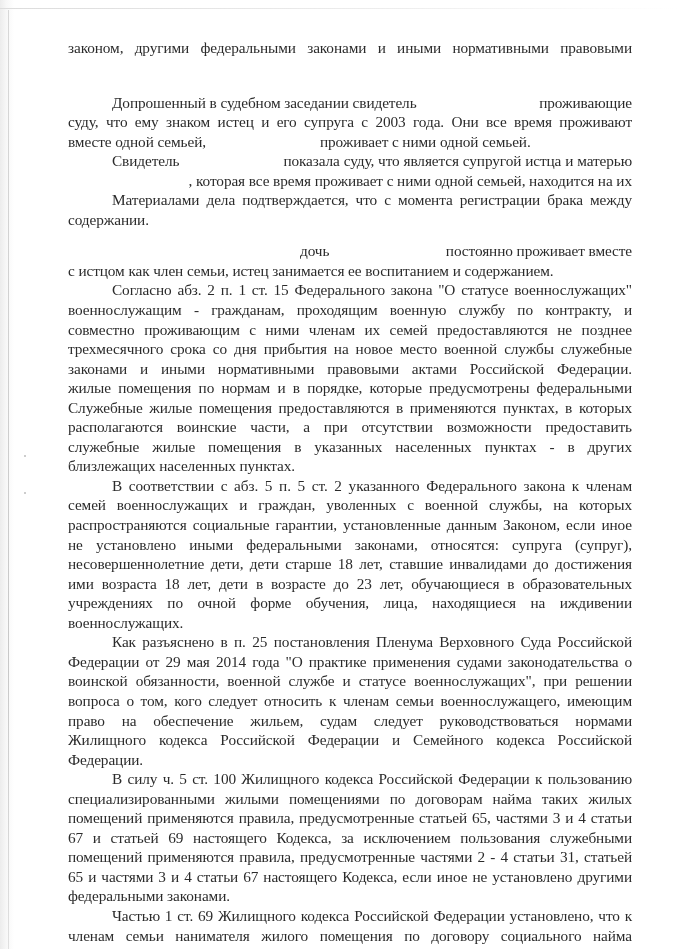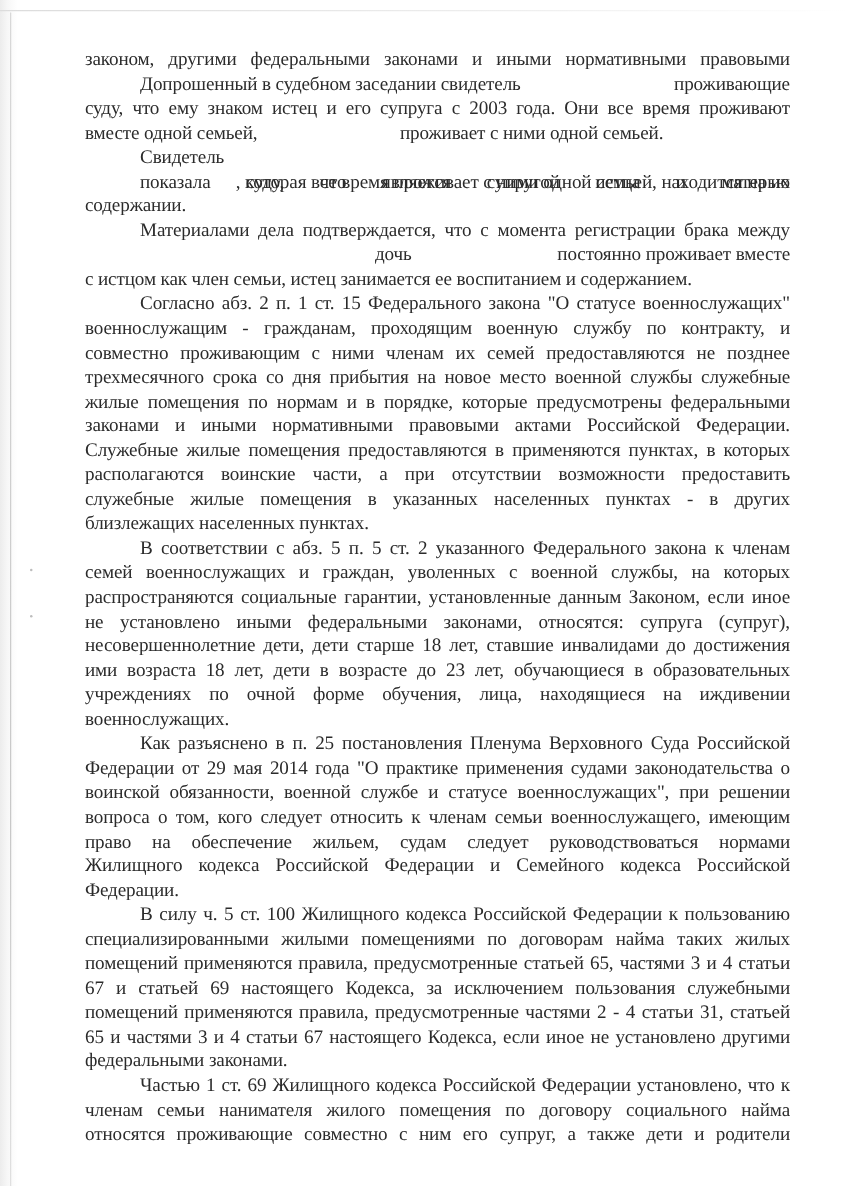--- a/index.html
+++ b/index.html
@@ -48,47 +48,47 @@
 <body>
 
 <div class="page">
   <div class="top-edge"></div>
   <div class="left-edge"></div>
   <div class="mark" style="left:24px; top:455px;"></div>
   <div class="mark" style="left:24px; top:492px;"></div>
 
   <div class="text" id="doc-text">
       <div class="ln"><span>законом, другими федеральными законами и иными нормативными правовыми</span></div>
-      <div class="ln split" style="padding-left: 44px;">
+      <div class="ln split" style="padding-left: 44px; margin-top: 35px;">
         <span>Допрошенный в судебном заседании свидетель</span>
         <span>проживающие</span>
       </div>
       <div class="ln"><span>суду, что ему знаком истец и его супруга с 2003 года. Они все время проживают</span></div>
       <div class="ln last"><span>вместе одной семьей,</span><span class="gap" style="width: 114px;"></span><span>проживает с ними одной семьей.</span></div>
-      <div class="ln split" style="padding-left: 44px; justify-content: space-between; flex-direction: column;">
+      <div class="ln split" style="padding-left: 44px; justify-content: space-between;">
         <span style="margin-right: 0px;">Свидетель</span>
         <span class="gap" style="width: 104px;"></span>
         <span style="flex: 1 1 0%; text-align: justify; text-align-last: justify; font-family: Liberation Serif, serif;">показала суду, что является супругой истца и матерью</span>
       </div>
       <div class="ln" style="text-align: left; text-align-last: right;"><span>, которая все время проживает с ними одной семьей, находится на их</span></div>
+      <div class="ln ind"><span>Материалами дела подтверждается, что с момента регистрации брака между</span></div>
       <div class="ln last"><span>содержании.</span></div>
-      <div class="ln ind"><span>Материалами дела подтверждается, что с момента регистрации брака между</span></div>
-      <div class="ln" style="display: flex;">
+      <div class="ln" style="display: flex; margin-top: 12px;">
         <span class="gap" style="width: 232px;"></span>
         <span>дочь</span>
         <span style="flex: 1 1 0%;"></span>
         <span>постоянно проживает вместе</span>
       </div>
       <div class="ln last"><span>с истцом как член семьи, истец занимается ее воспитанием и содержанием.</span></div>
       <div class="ln ind"><span>Согласно абз. 2 п. 1 ст. 15 Федерального закона "О статусе военнослужащих"</span></div>
       <div class="ln"><span>военнослужащим - гражданам, проходящим военную службу по контракту, и</span></div>
       <div class="ln"><span>совместно проживающим с ними членам их семей предоставляются не позднее</span></div>
       <div class="ln"><span>трехмесячного срока со дня прибытия на новое место военной службы служебные</span></div>
+      <div class="ln"><span>законами и иными нормативными правовыми актами Российской Федерации.</span></div>
       <div class="ln"><span>жилые помещения по нормам и в порядке, которые предусмотрены федеральными</span></div>
-      <div class="ln"><span>законами и иными нормативными правовыми актами Российской Федерации.</span></div>
       <div class="ln"><span>Служебные жилые помещения предоставляются в применяются пунктах, в которых</span></div>
       <div class="ln"><span>располагаются воинские части, а при отсутствии возможности предоставить</span></div>
       <div class="ln"><span>служебные жилые помещения в указанных населенных пунктах - в других</span></div>
       <div class="ln last"><span>близлежащих населенных пунктах.</span></div>
       <div class="ln ind"><span>В соответствии с абз. 5 п. 5 ст. 2 указанного Федерального закона к членам</span></div>
       <div class="ln"><span>семей военнослужащих и граждан, уволенных с военной службы, на которых</span></div>
       <div class="ln"><span>распространяются социальные гарантии, установленные данным Законом, если иное</span></div>
       <div class="ln"><span>не установлено иными федеральными законами, относятся: супруга (супруг),</span></div>
       <div class="ln"><span>несовершеннолетние дети, дети старше 18 лет, ставшие инвалидами до достижения</span></div>
       <div class="ln"><span>ими возраста 18 лет, дети в возрасте до 23 лет, обучающиеся в образовательных</span></div>

